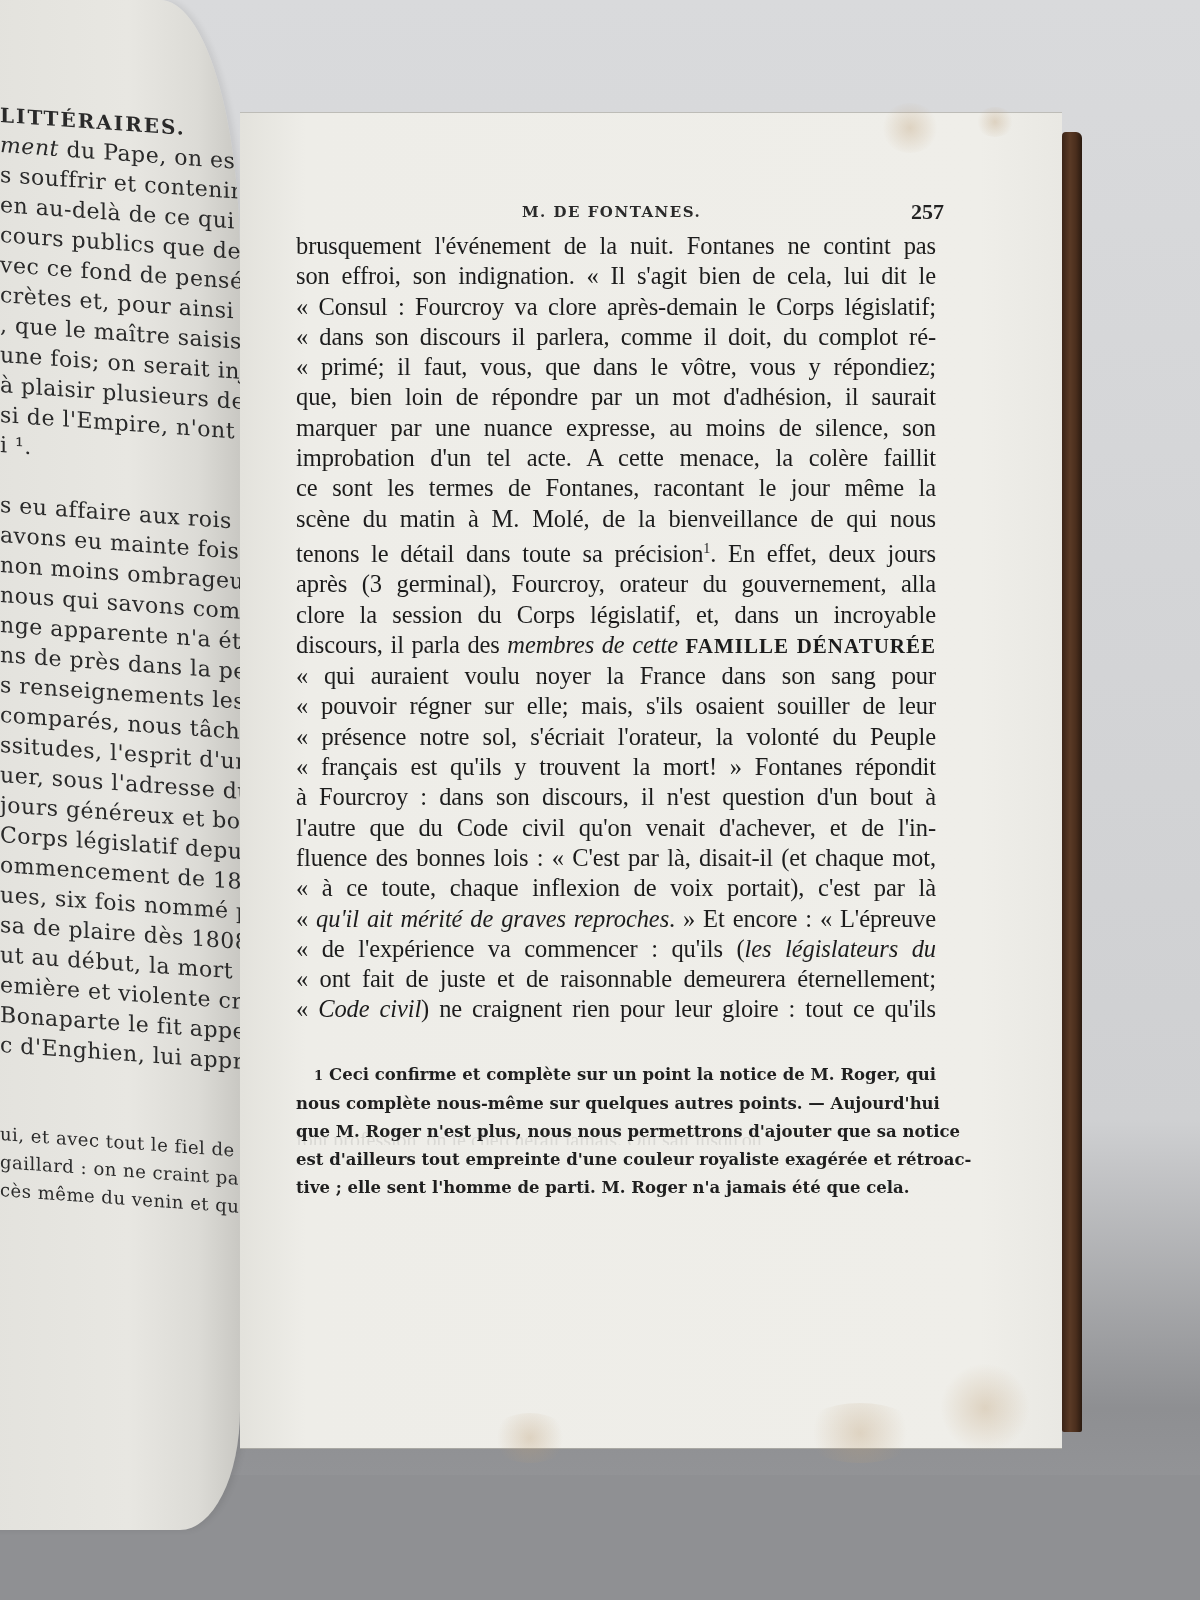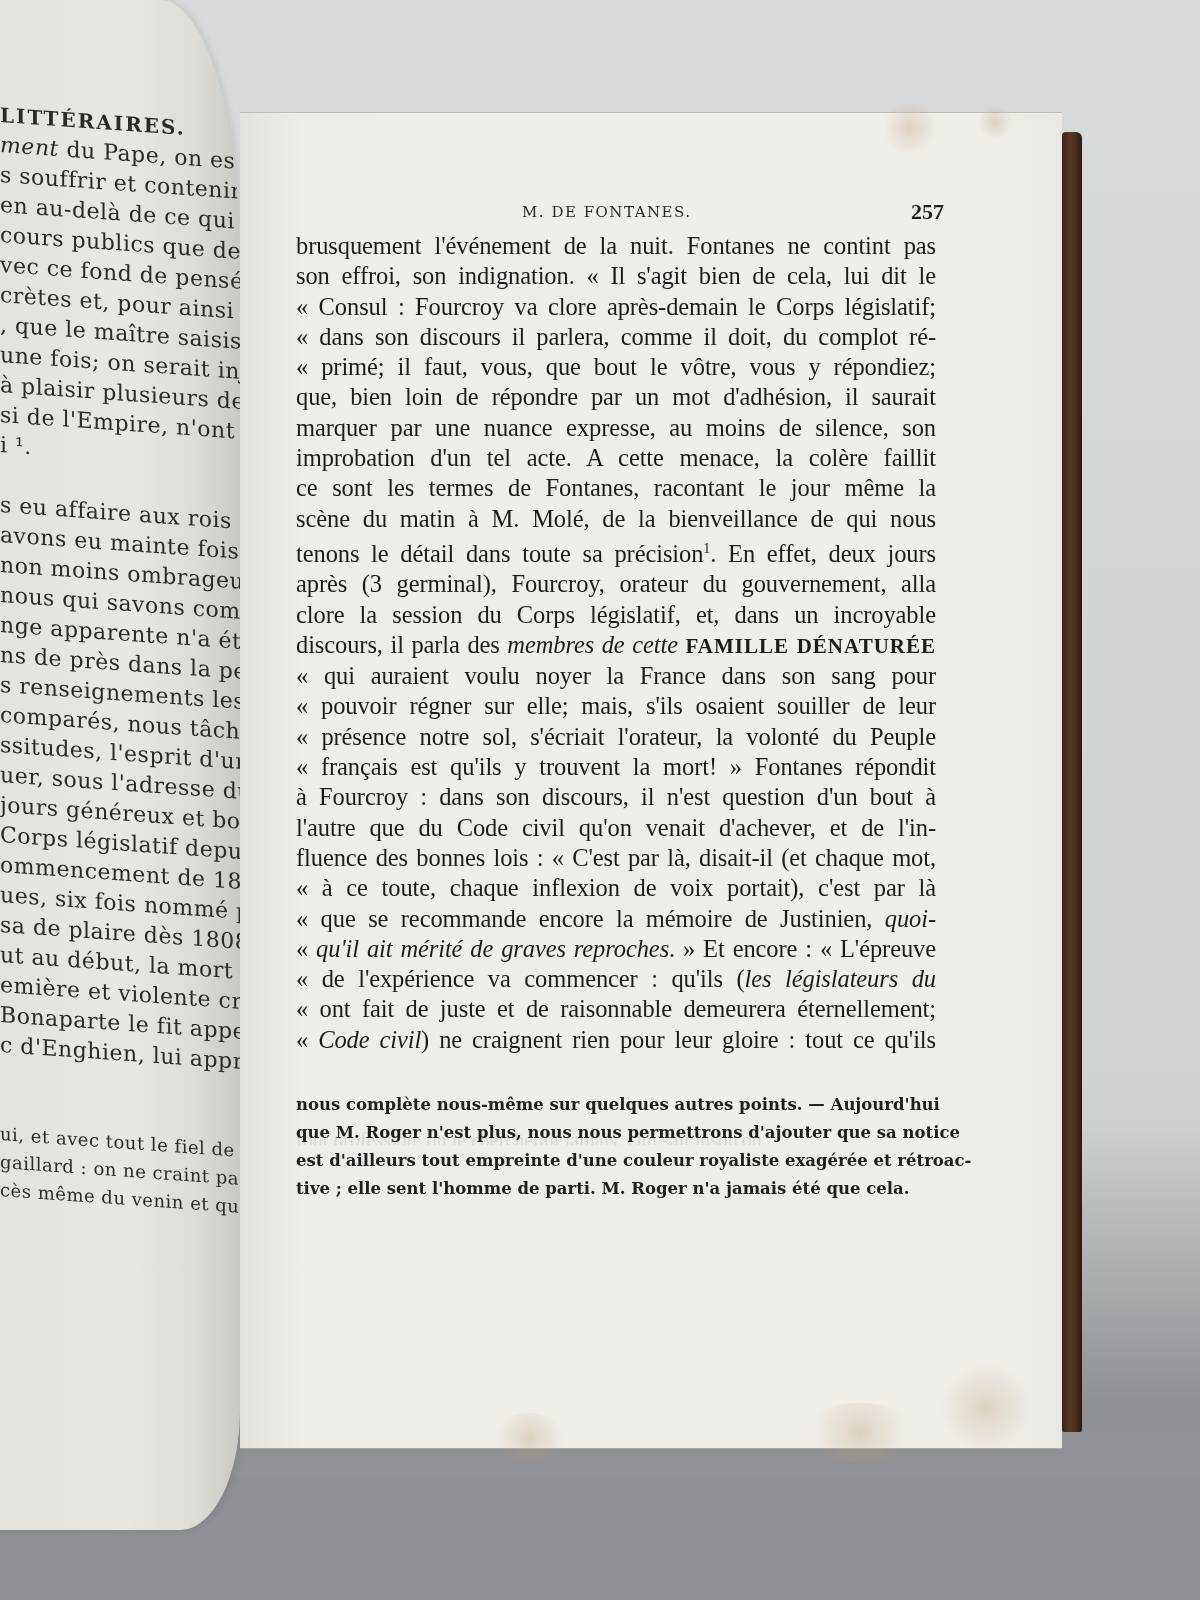--- a/index.html
+++ b/index.html
@@ -55,21 +55,21 @@
     .page-content {
       position: absolute; left: 56px; top: 86px; width: 640px;
       color: #1c1c1c;
     }
     .header-row {
       position: relative; height: 30px; margin-bottom: 2px;
     }
     .running-head {
       position: absolute; left: 226px; top: 4px;
       font-family: "DejaVu Serif", serif; font-size: 15px; letter-spacing: 1.5px;
-      font-weight: normal; color: #2a2a2a;
+      font-weight: bold; color: #2a2a2a;
     }
     .page-number {
       position: absolute; right: -8px; top: 0;
       font-family: "Liberation Serif", serif; font-size: 22px; font-weight: bold; color: #222;
     }
     .body-text {
       font-family: "Liberation Serif", serif;
       font-size: 24.5px; line-height: 30.3px;
       letter-spacing: -0.1px;
     }
@@ -151,44 +151,44 @@
   <div class="page-content">
     <div class="header-row">
       <span class="running-head">M. DE FONTANES.</span>
       <span class="page-number">257</span>
     </div>
     <div class="body-text" id="body-text">
         <span class="line"><span>brusquement l'événement de la nuit. Fontanes ne contint pas</span></span>
         <span class="line"><span>son effroi, son indignation. « Il s'agit bien de cela, lui dit le</span></span>
         <span class="line"><span>« Consul : Fourcroy va clore après-demain le Corps législatif;</span></span>
         <span class="line"><span>« dans son discours il parlera, comme il doit, du complot ré-</span></span>
-        <span class="line"><span>« primé; il faut, vous, que bout le vôtre, vous y répondiez;</span></span>
+        <span class="line"><span>« primé; il faut, vous, que dans le vôtre, vous y répondiez;</span></span>
         <span class="line"><span>que, bien loin de répondre par un mot d'adhésion, il saurait</span></span>
         <span class="line"><span>marquer par une nuance expresse, au moins de silence, son</span></span>
         <span class="line"><span>improbation d'un tel acte. A cette menace, la colère faillit</span></span>
         <span class="line"><span>ce sont les termes de Fontanes, racontant le jour même la</span></span>
         <span class="line"><span>scène du matin à M. Molé, de la bienveillance de qui nous</span></span>
         <span class="line"><span>tenons le détail dans toute sa précision</span><span class="sup">1</span><span>. En effet, deux jours</span></span>
         <span class="line"><span>après (3 germinal), Fourcroy, orateur du gouvernement, alla</span></span>
         <span class="line"><span>clore la session du Corps législatif, et, dans un incroyable</span></span>
         <span class="line"><span>discours, il parla des </span><span class="it">membres de cette</span><span> </span><span class="sc">FAMILLE DÉNATURÉE</span></span>
         <span class="line"><span>« qui auraient voulu noyer la France dans son sang pour</span></span>
         <span class="line"><span>« pouvoir régner sur elle; mais, s'ils osaient souiller de leur</span></span>
         <span class="line"><span>« présence notre sol, s'écriait l'orateur, la volonté du Peuple</span></span>
         <span class="line"><span>« français est qu'ils y trouvent la mort! » Fontanes répondit</span></span>
         <span class="line"><span>à Fourcroy : dans son discours, il n'est question d'un bout à</span></span>
         <span class="line"><span>l'autre que du Code civil qu'on venait d'achever, et de l'in-</span></span>
         <span class="line"><span>fluence des bonnes lois : « C'est par là, disait-il (et chaque mot,</span></span>
         <span class="line"><span>« à ce toute, chaque inflexion de voix portait), c'est par là</span></span>
-        <span class="line"><span>« que se recommande encore la mémoire de Justinien, </span><span class="it">quoi-</span></span>
         <span class="line"><span>« </span><span class="it">qu'il ait mérité de graves reproches</span><span>. » Et encore : « L'épreuve</span></span>
         <span class="line"><span>« de l'expérience va commencer : qu'ils (</span><span class="it">les législateurs du</span></span>
         <span class="line"><span>« ont fait de juste et de raisonnable demeurera éternellement;</span></span>
         <span class="line"><span>« </span><span class="it">Code civil</span><span>) ne craignent rien pour leur gloire : tout ce qu'ils</span></span>
       </div>
     <div class="footnotes" id="footnotes">
+        <span class="line first"><span class="fn-mark">1</span><span>Ceci confirme et complète sur un point la notice de M. Roger, qui</span></span>
         <span class="line"><span>nous complète nous-même sur quelques autres points. — Aujourd'hui</span></span>
         <span class="line"><span>que M. Roger n'est plus, nous nous permettrons d'ajouter que sa notice</span></span>
         <span class="line"><span>est d'ailleurs tout empreinte d'une couleur royaliste exagérée et rétroac-</span></span>
         <span class="line end"><span>tive ; elle sent l'homme de parti. M. Roger n'a jamais été que cela.</span></span>
       </div>
   </div>
 </div>
 
 </body></html>

